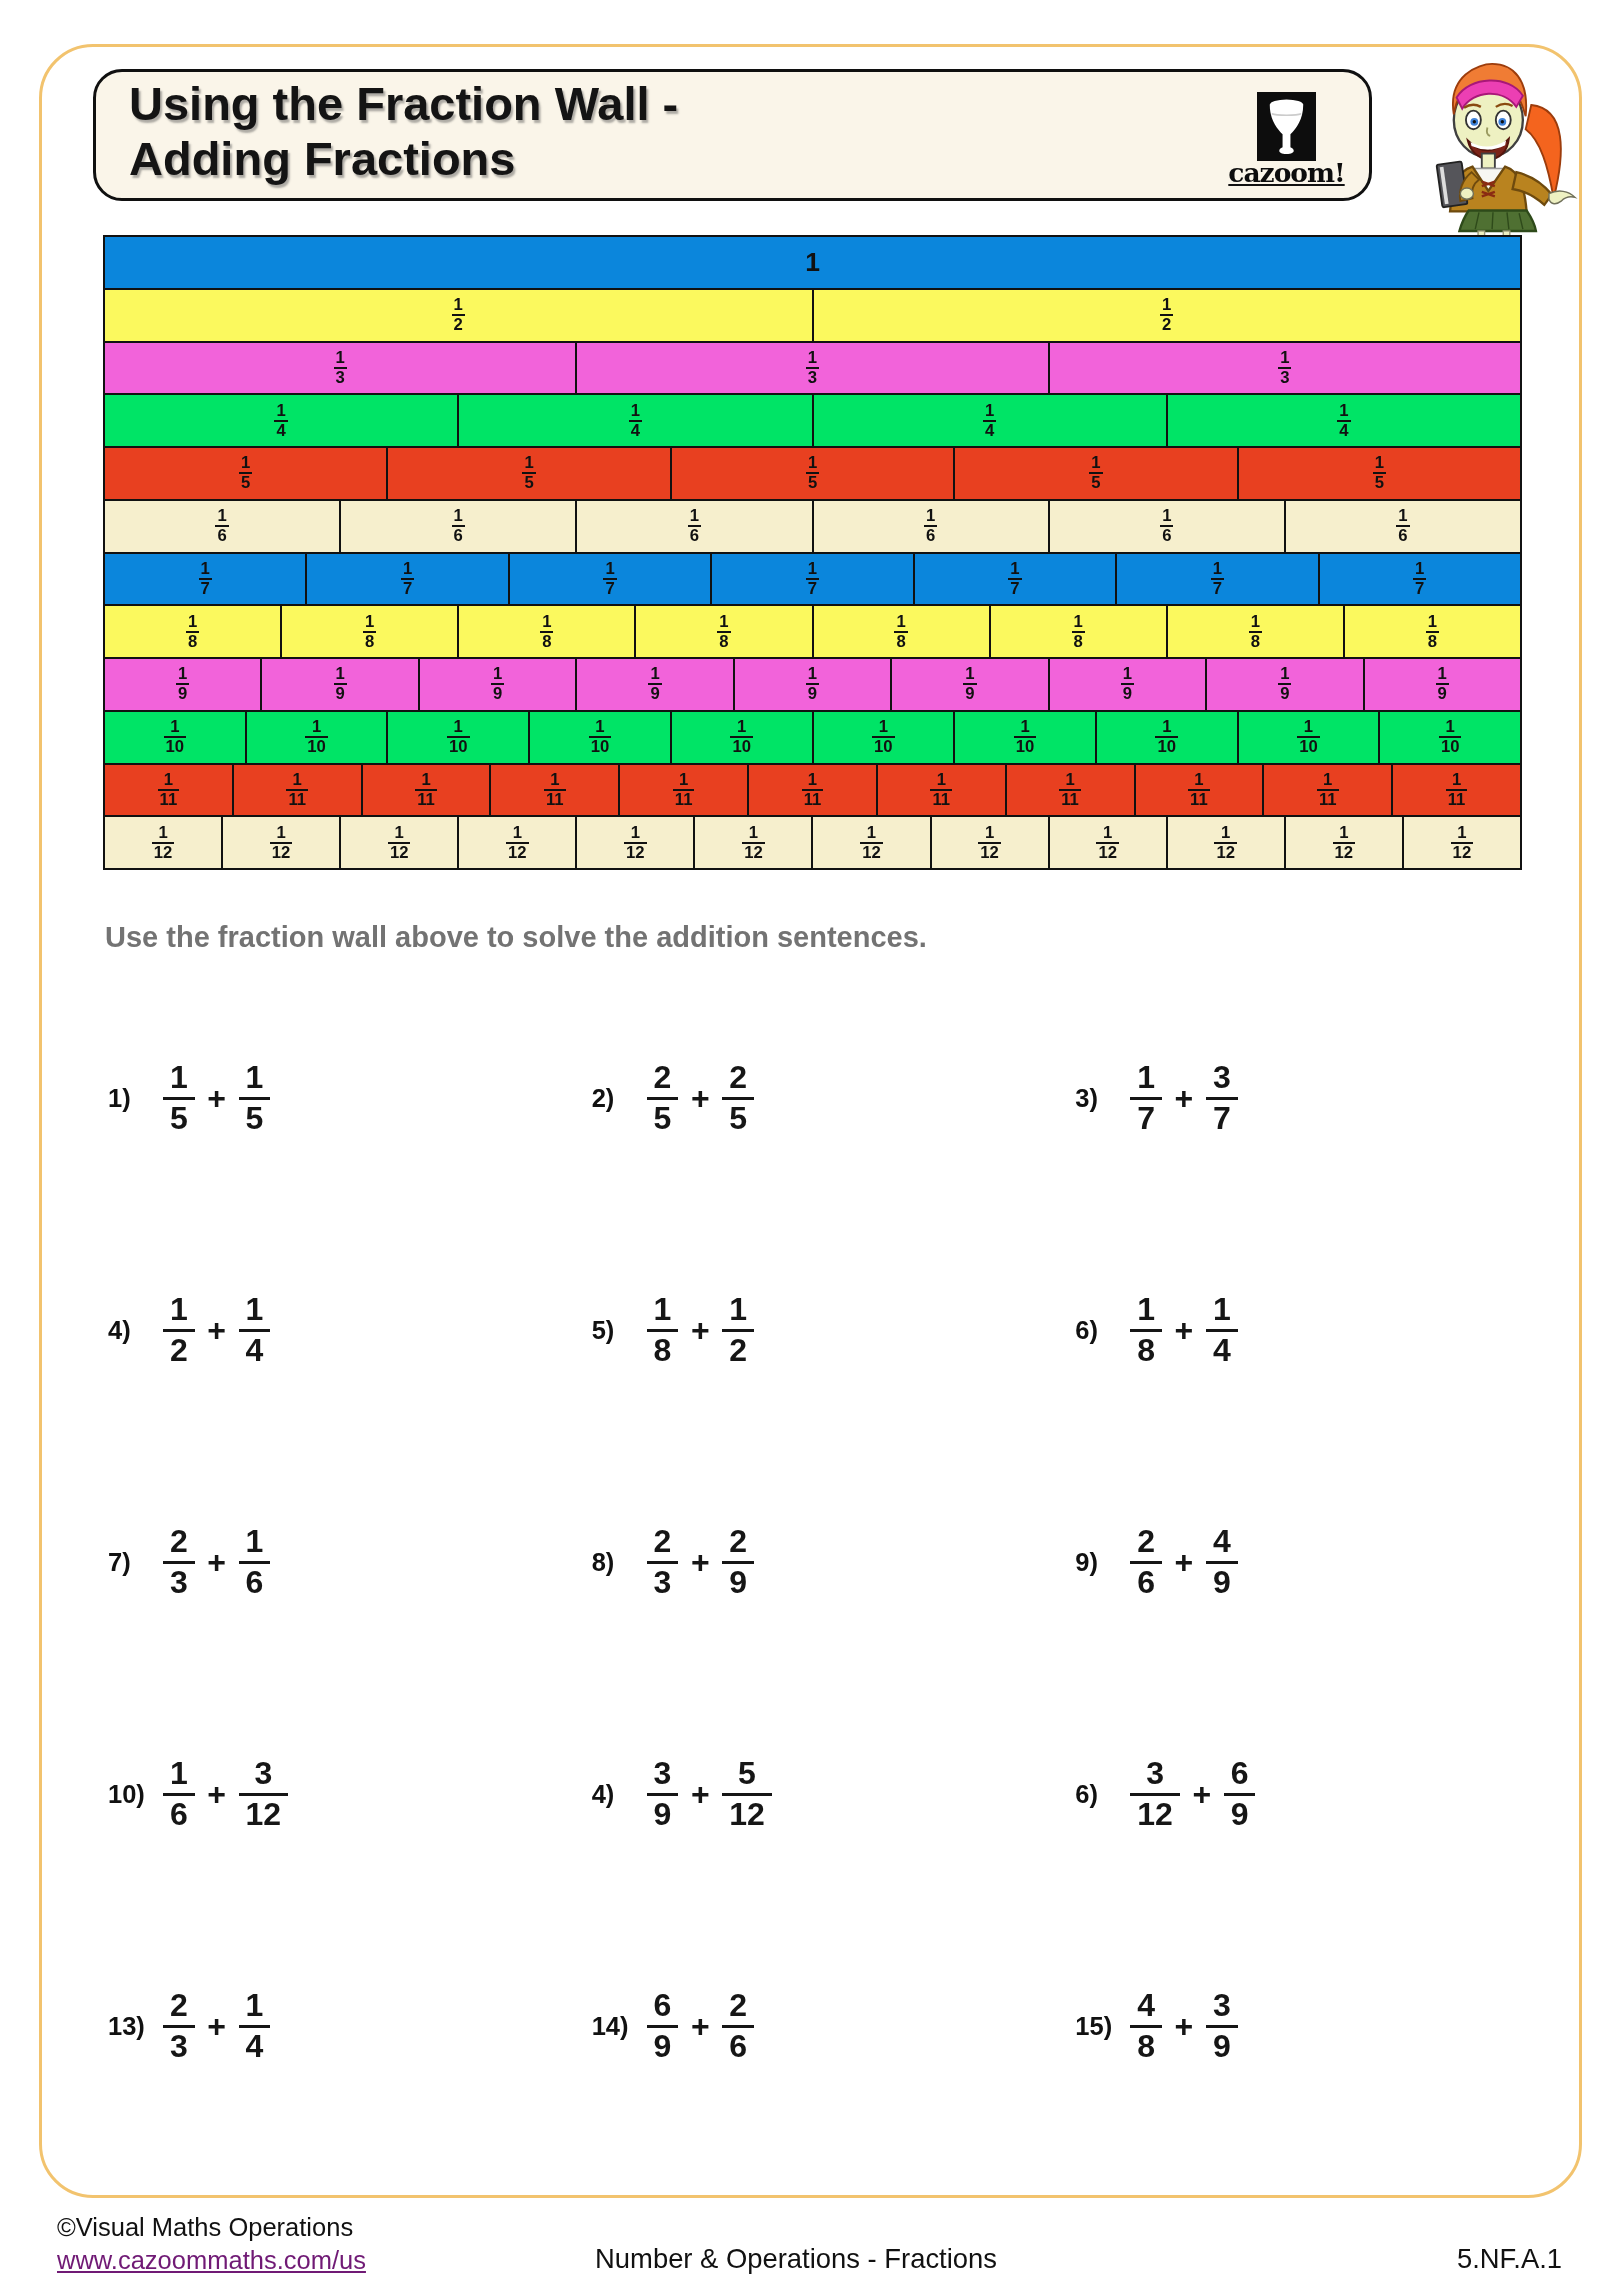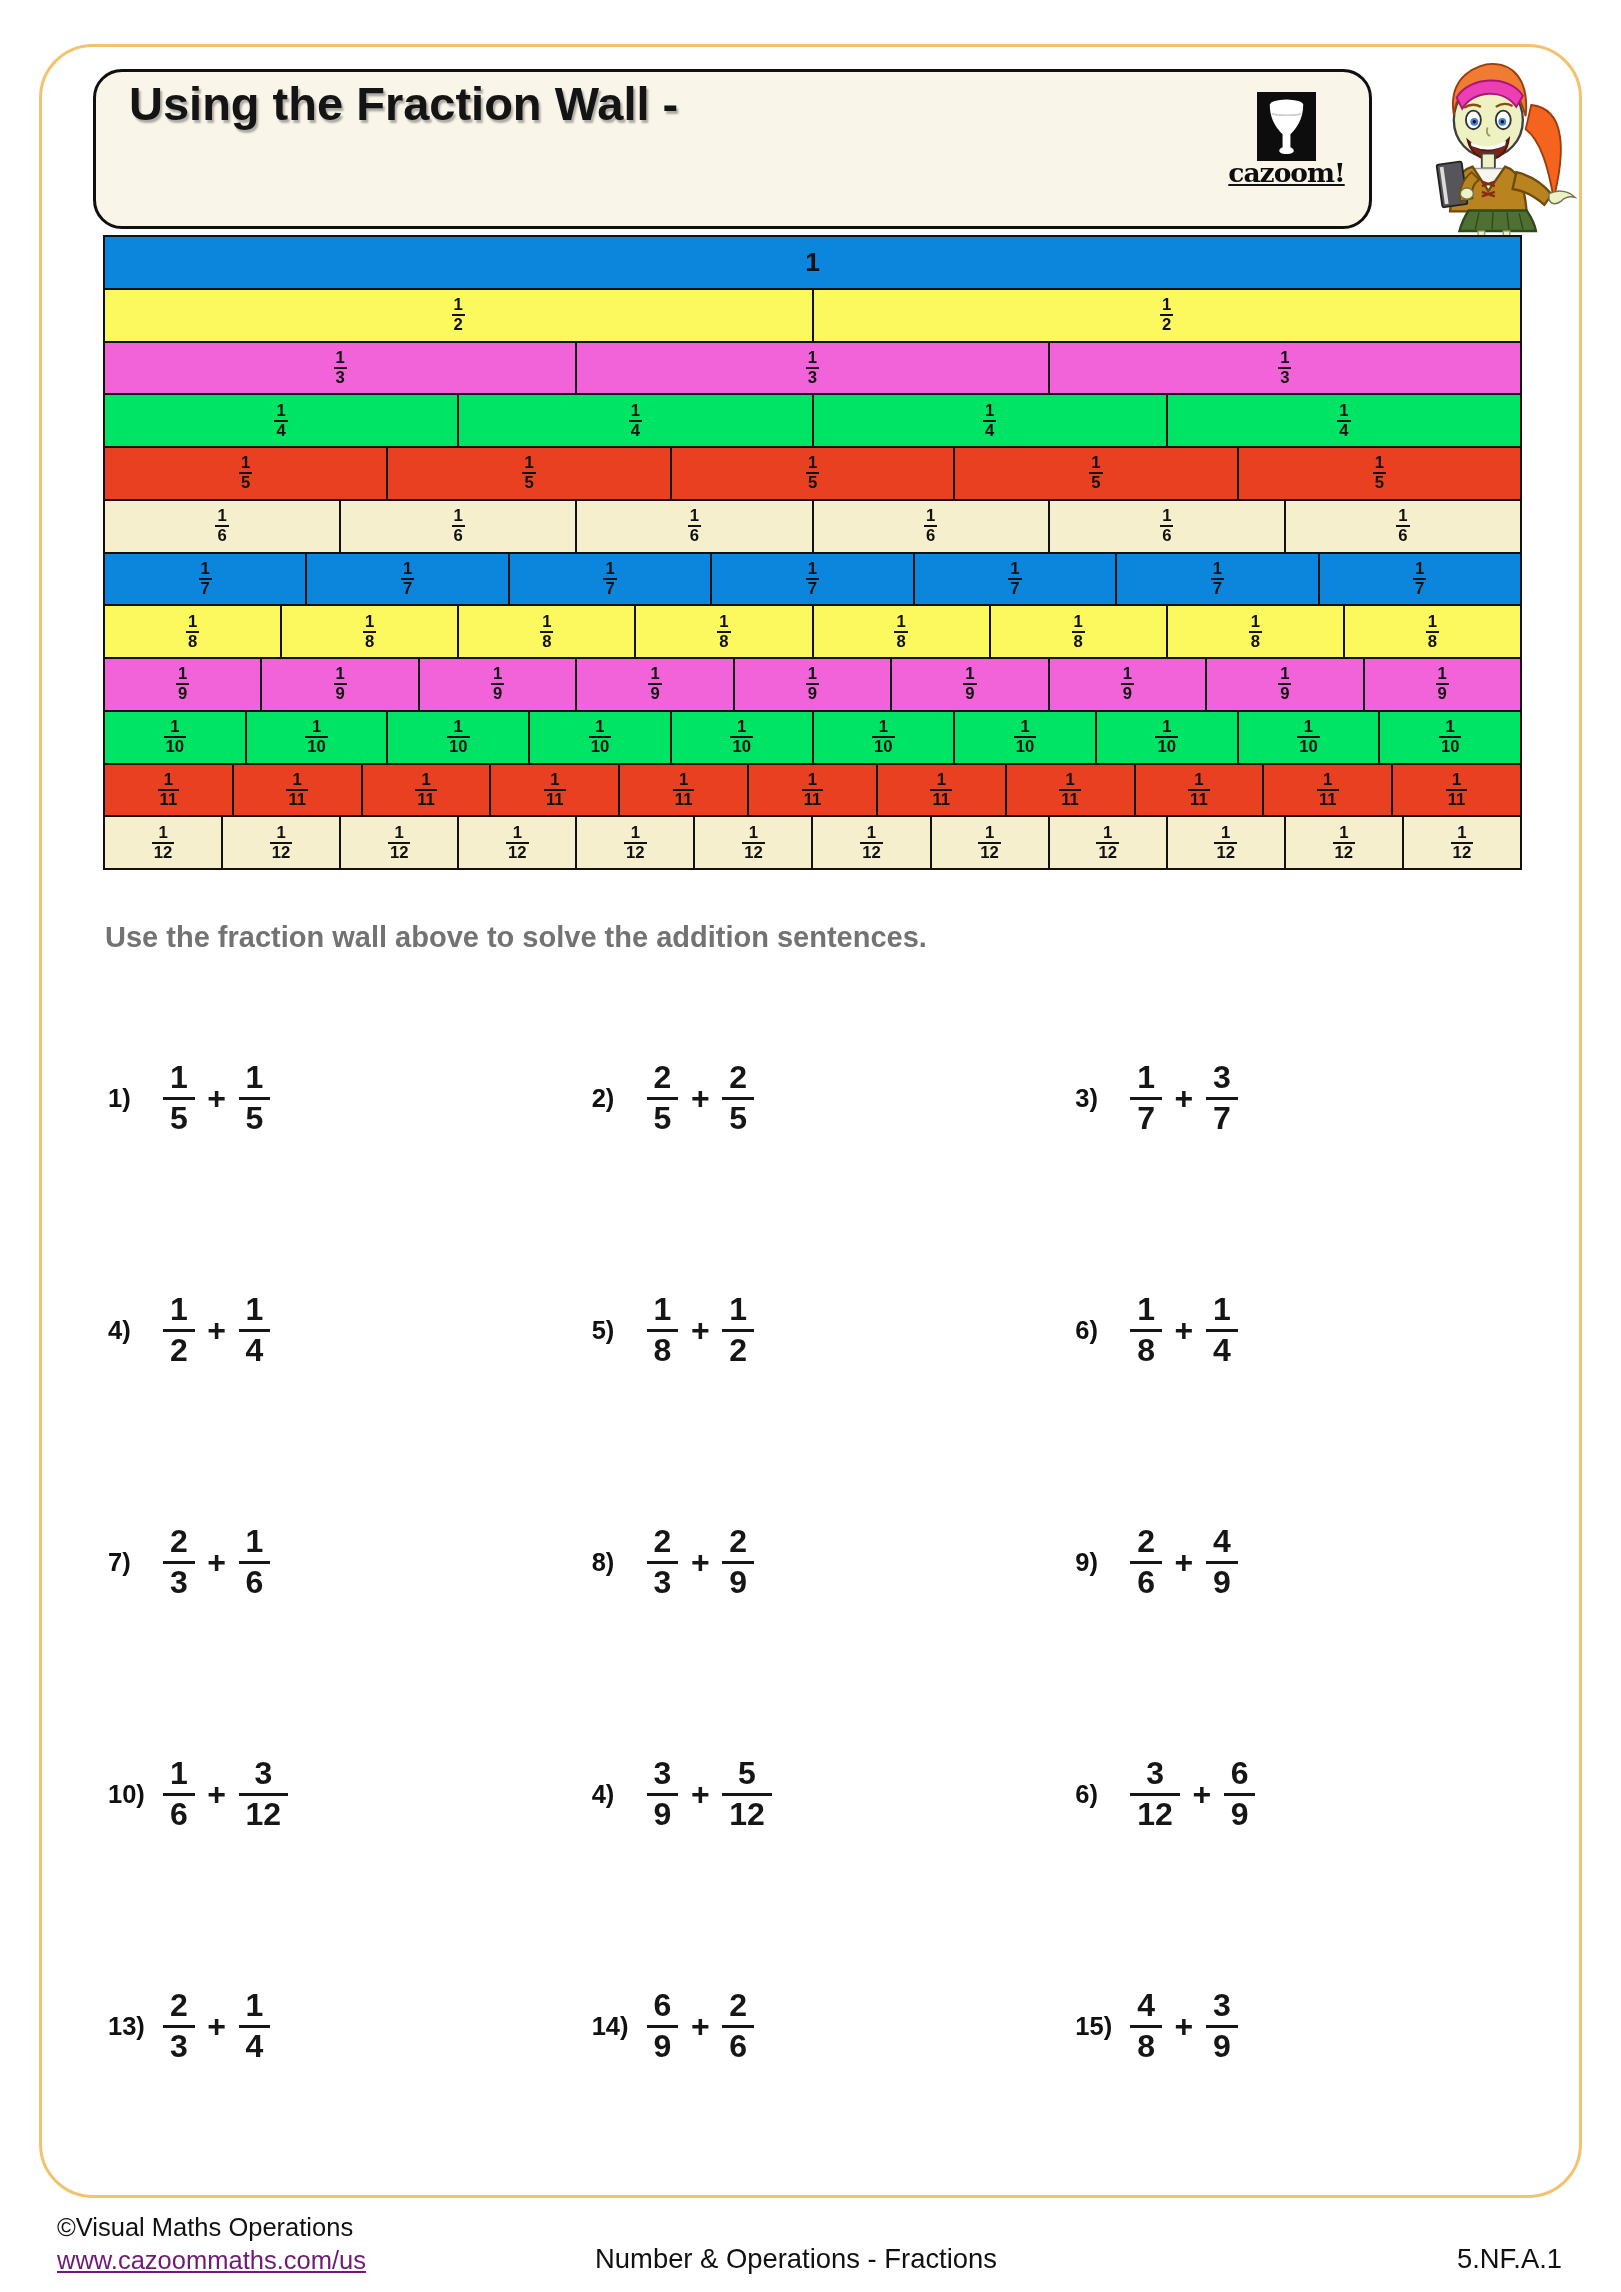--- a/index.html
+++ b/index.html
@@ -7,21 +7,21 @@
     width:1621px; height:2293px; position:relative; background:#ffffff;
     font-family:"Liberation Sans", sans-serif; color:#111;
     overflow:hidden;
   }
   .page-border {
     position:absolute; left:39px; top:44px; width:1543px; height:2154px;
     border:3.9px solid #f2c36e; border-radius:54px; box-sizing:border-box;
   }
   
   .header-box {
-    position:absolute; left:93px; top:69px; width:1279px; height:160px;
+    position:absolute; left:93px; top:69px; width:1279px; height:132px;
     background:#faf5e9; border:3.9px solid #101010; border-radius:29px;
     box-sizing:border-box;
   }
   .title {
     position:absolute; left:33px; top:3.9px;
     font-size:47px; font-weight:bold; line-height:55px; color:#141414;
     text-shadow:2px 2.9px 2px rgba(80,80,80,0.45);
     white-space:nowrap;
   }
   .logo { position:absolute; right:23.5px; top:19.6px; width:118px; text-align:center;text-decoration:underline; }
@@ -75,20 +75,21 @@
   .footer-right { position:absolute; right:59px; top:2243px; font-size:27.4px;text-align:right; }
 </style>
 </head>
 <body>
 
 <div class="page-border"></div>
 
 <div class="header-box">
   <div class="title">
     <div>Using the Fraction Wall -</div>
+    <div>Adding Fractions</div>
   </div>
   <div class="logo">
     <div class="logo-square">
       <svg viewBox="0 0 60 70" width="59" height="69" aria-hidden="true">
         <ellipse cx="30" cy="13" rx="17" ry="5.5" fill="#ffffff"></ellipse>
         <path d="M13,13 C13,28 20,37 26,43 L26,56 C21,58 21,63 30,63 C39,63 39,58 34,56 L34,43 C40,37 47,28 47,13 Z" fill="#ffffff"></path>
         <path d="M15,22 C20,24 40,24 45,22" stroke="#cccccc" stroke-width="1.5" fill="none"></path>
       </svg>
     </div>
     <div class="logo-text">cazoom!</div>

